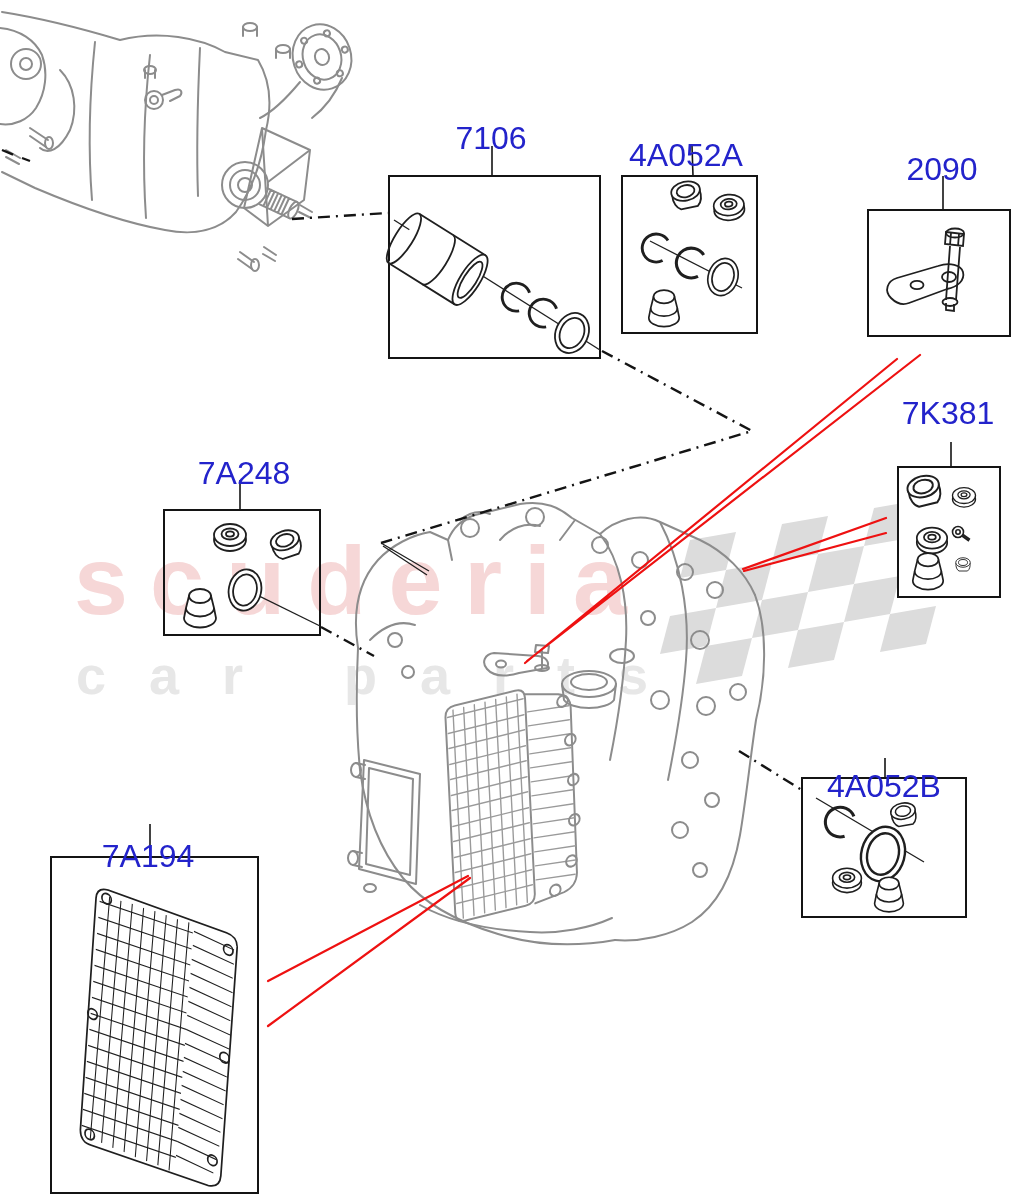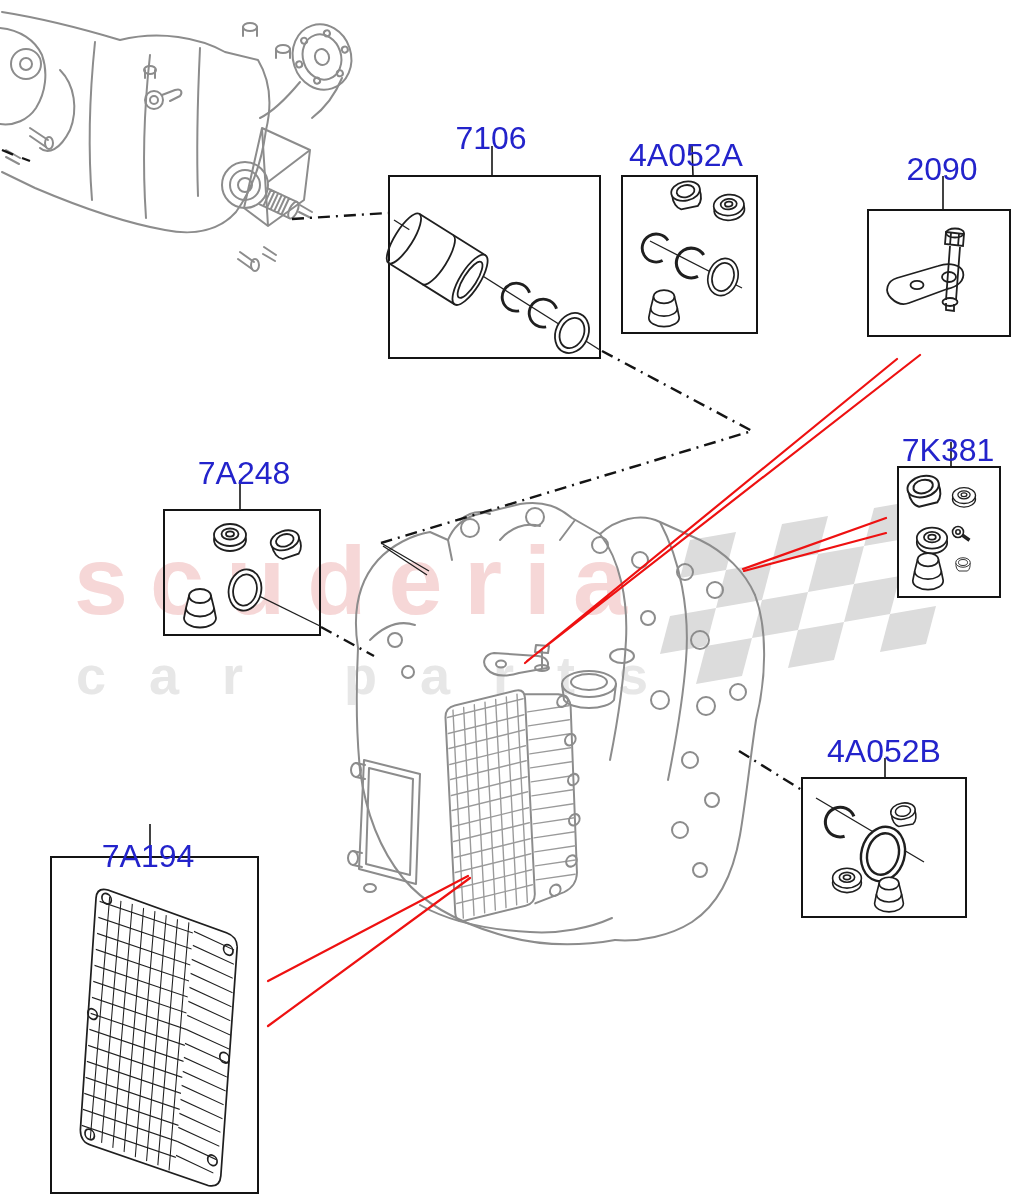--- a/index.html
+++ b/index.html
@@ -295,16 +295,16 @@
     <path class="red" d="M920,355 L527,661 M897,359 L525,663"></path>
     <path class="red" d="M886,518 L743,569 M886,533 L744,571"></path>
     <path class="red" d="M268,981 L468,876 M268,1026 L470,878"></path>
   </g>
 </svg>
 
   <div class="part-label" style="left:491px;top:122px">7106</div>
   <div class="part-label" style="left:686px;top:139px">4A052A</div>
   <div class="part-label" style="left:942px;top:153px">2090</div>
   <div class="part-label" style="left:244px;top:457px">7A248</div>
-  <div class="part-label" style="left:948px;top:434px">7K381</div>
-  <div class="part-label" style="left:884px;top:735px">4A052B</div>
+  <div class="part-label" style="left:948px;top:397px">7K381</div>
+  <div class="part-label" style="left:884px;top:770px">4A052B</div>
   <div class="part-label" style="left:148px;top:840px">7A194</div>
 </div>
 
 </body></html>

